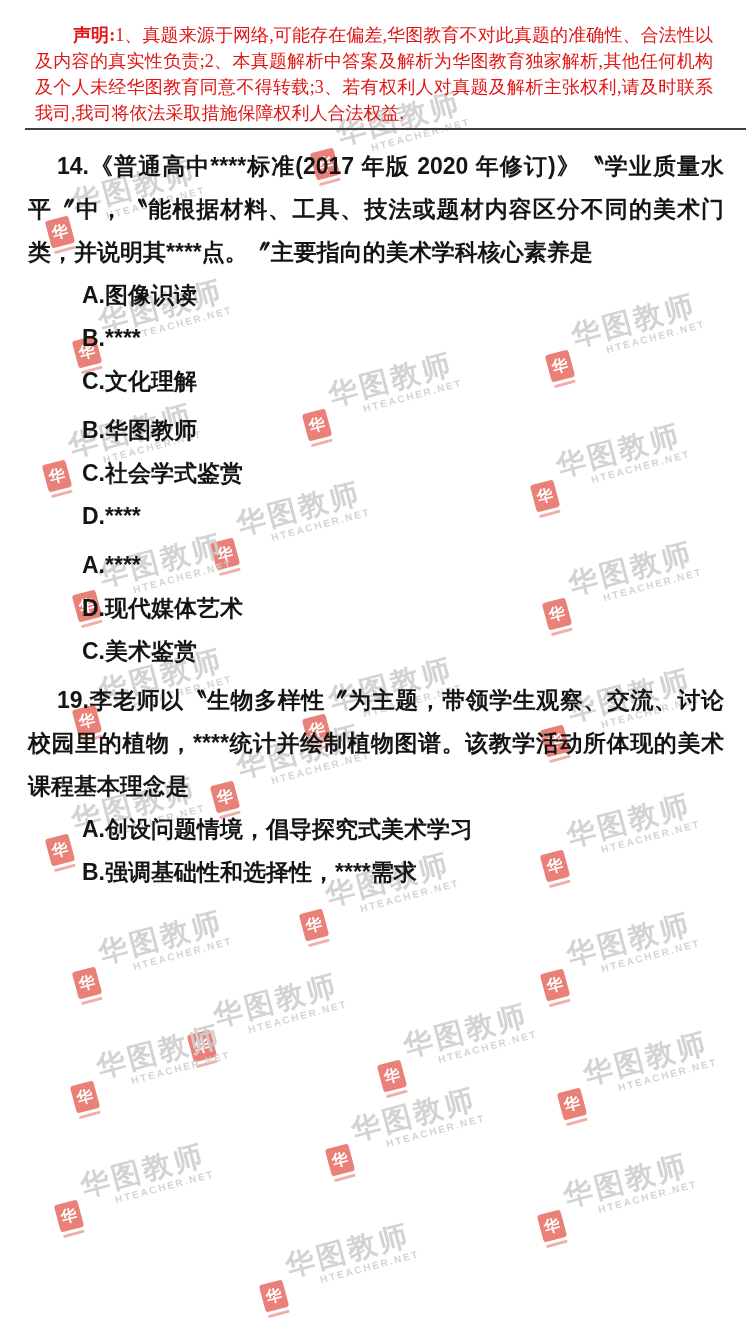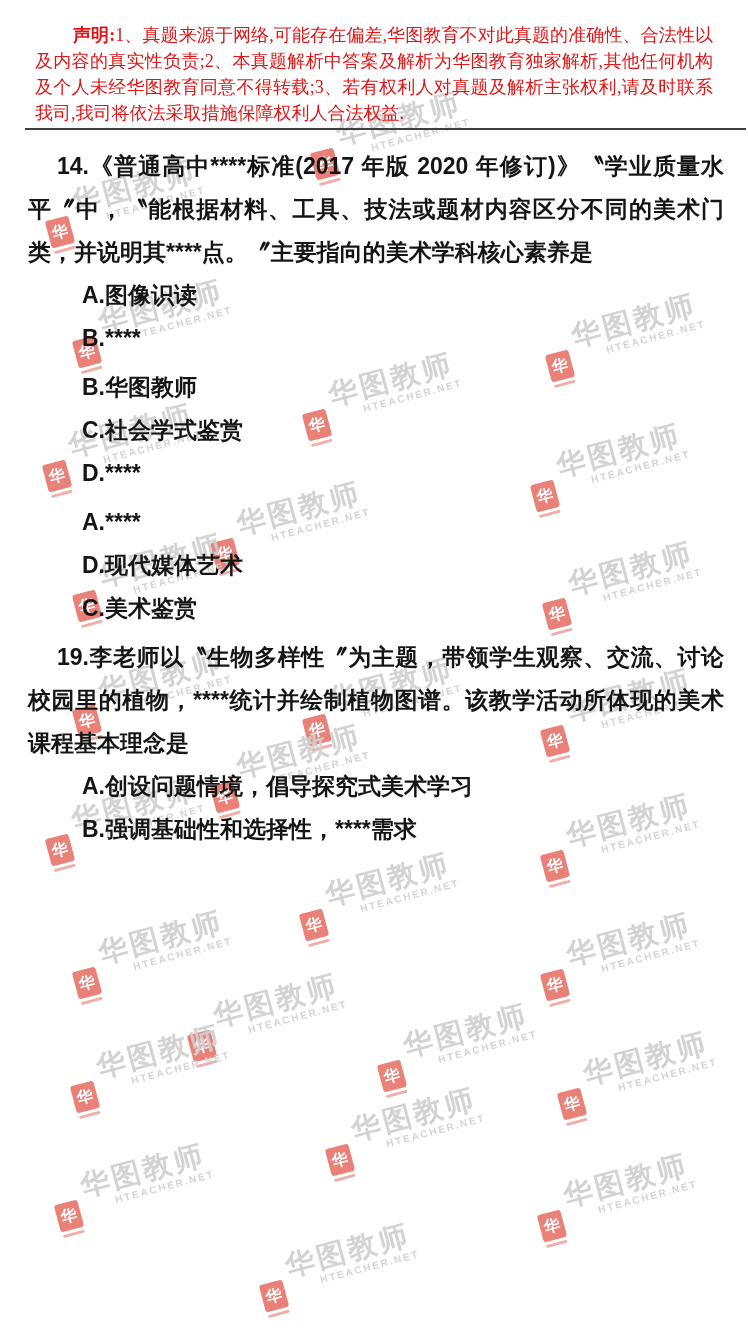--- a/index.html
+++ b/index.html
@@ -349,20 +349,21 @@
     <p class="disclaimer"><span class="disclaimer-label">声明:</span><span>1、真题来源于网络,可能存在偏差,华图教育不对此真题的准确性、合法性以及内容的真实性负责;2、本真题解析中答案及解析为华图教育独家解析,其他任何机构及个人未经华图教育同意不得转载;3、若有权利人对真题及解析主张权利,请及时联系我司,我司将依法采取措施保障权利人合法权益.</span></p>
 
     <hr class="rule">
 
     <div class="questions">
 
       <div class="question">
         <p class="stem"><span>14.</span><span>《普通高中****标准(2017 年版 2020 年修订)》〝学业质量水平〞中，〝能根据材料、工具、技法或题材内容区分不同的美术门类，并说明其****点。〞主要指向的美术学科核心素养是</span></p>
         <p class="option">A.图像识读</p>
         <p class="option">B.****</p>
+        <p class="option">C.文化理解</p>
       </div>
 
       <div class="question">
         <p class="option">B.华图教师</p>
         <p class="option">C.社会学式鉴赏</p>
         <p class="option">D.****</p>
       </div>
 
       <div class="question">
         <p class="option">A.****</p>

